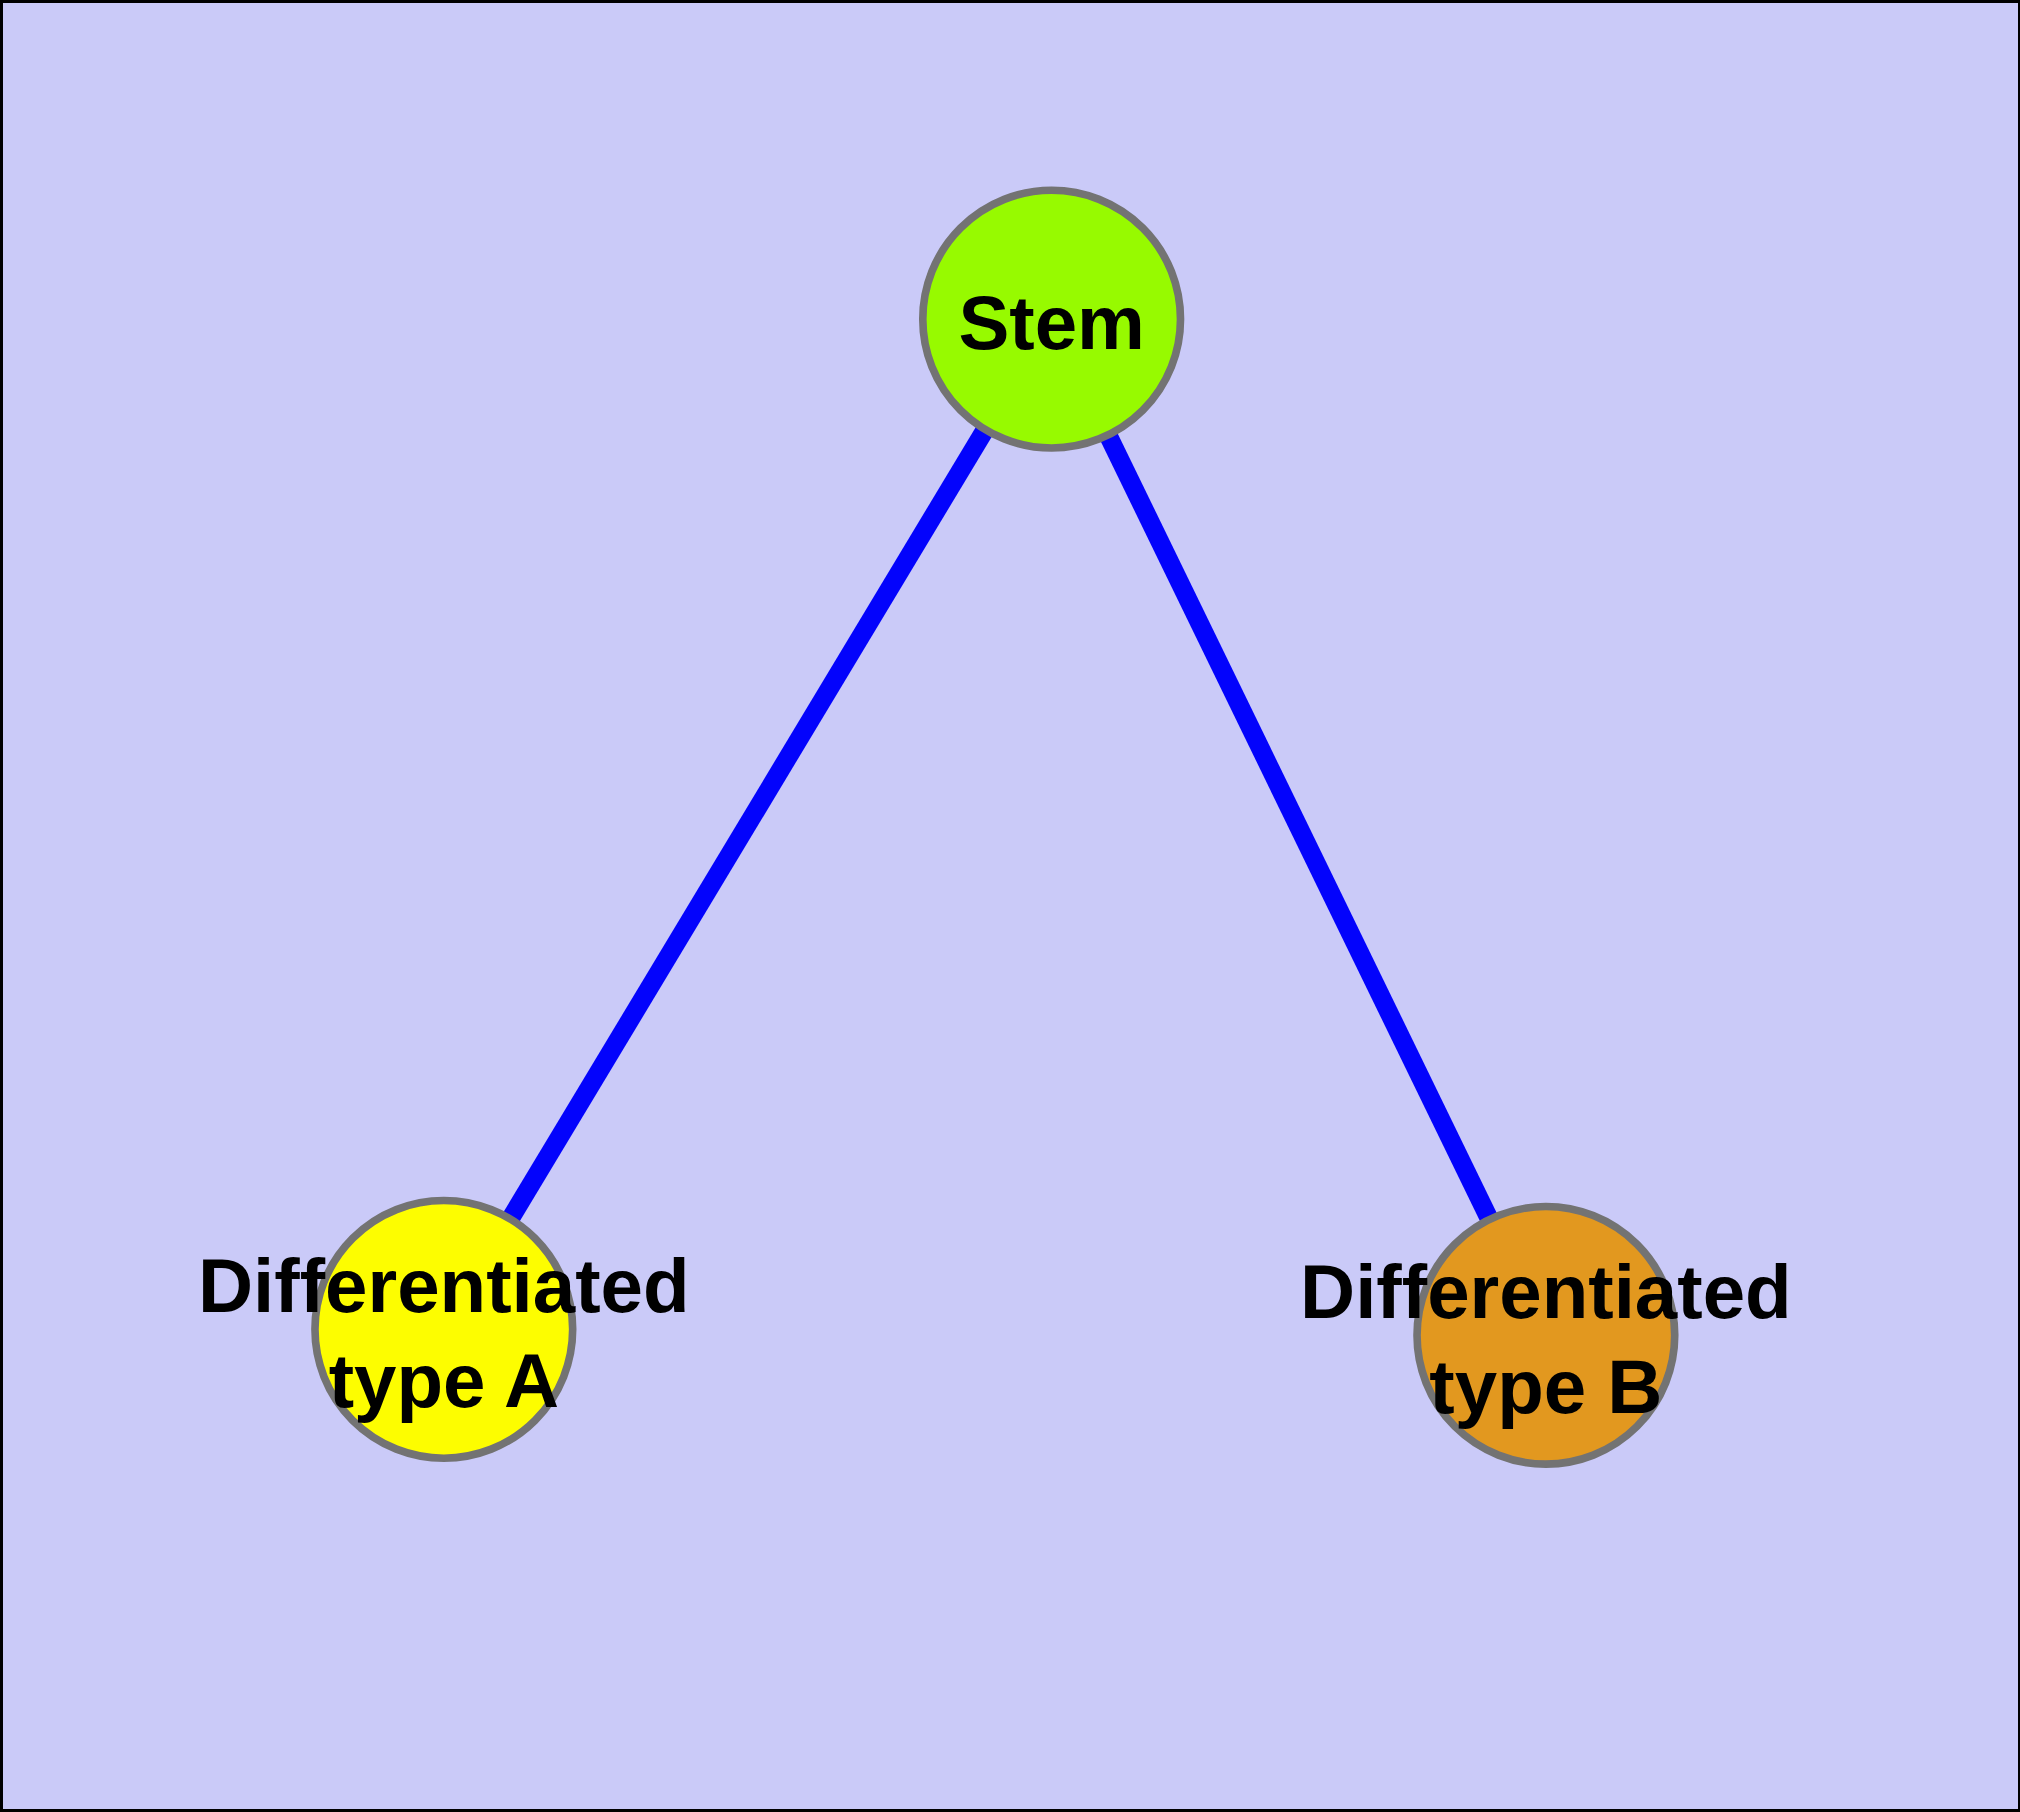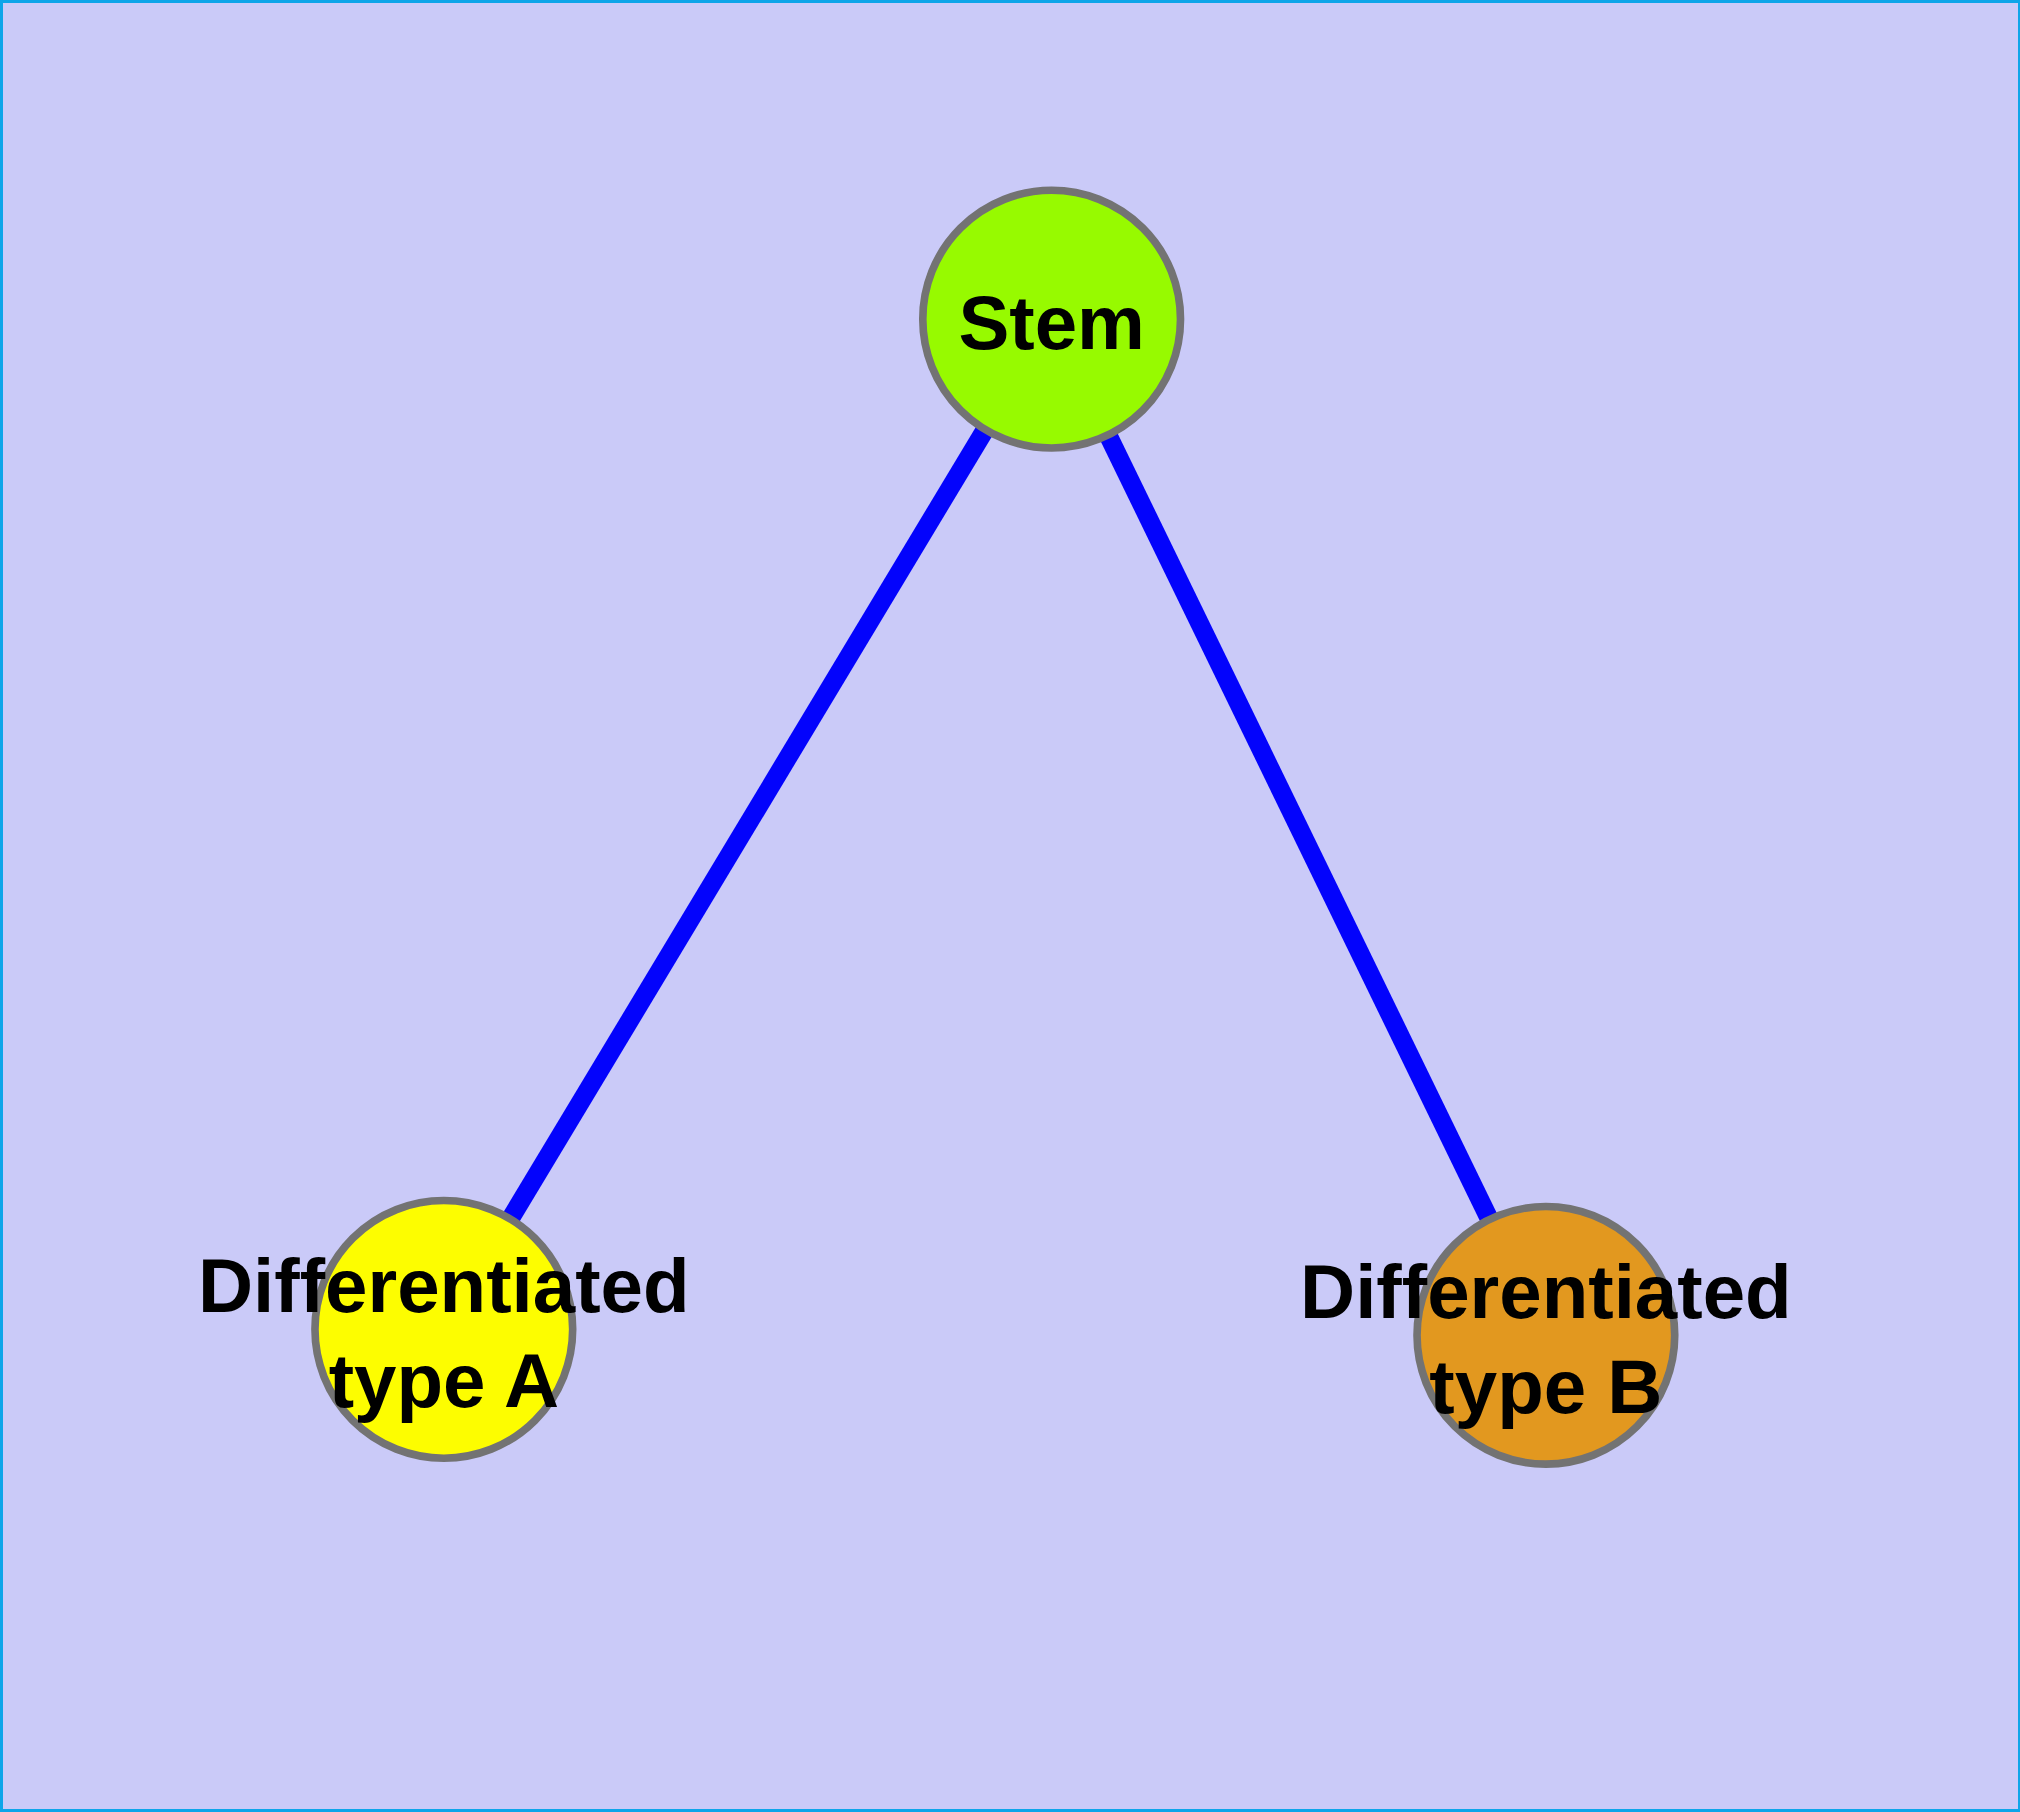--- a/index.html
+++ b/index.html
@@ -10,21 +10,21 @@
     width: 2021px;
     height: 1812px;
     position: relative;
     background: #ffffff;
     font-family: "Liberation Sans", sans-serif;
     overflow: hidden;
   }
   .plot-frame {
     position: absolute;
     left: 0; top: 0; right: 0; bottom: 0;
-    background: #0ea5e9;
+    background: #000000;
   }
   .graph-canvas {
     position: absolute;
     left: 3.4px; top: 3.4px; right: 3.4px; bottom: 3.4px;
   }
   svg.graph {
     position: absolute;
     left: 0; top: 0;
     width: 100%;
     height: 100%;

